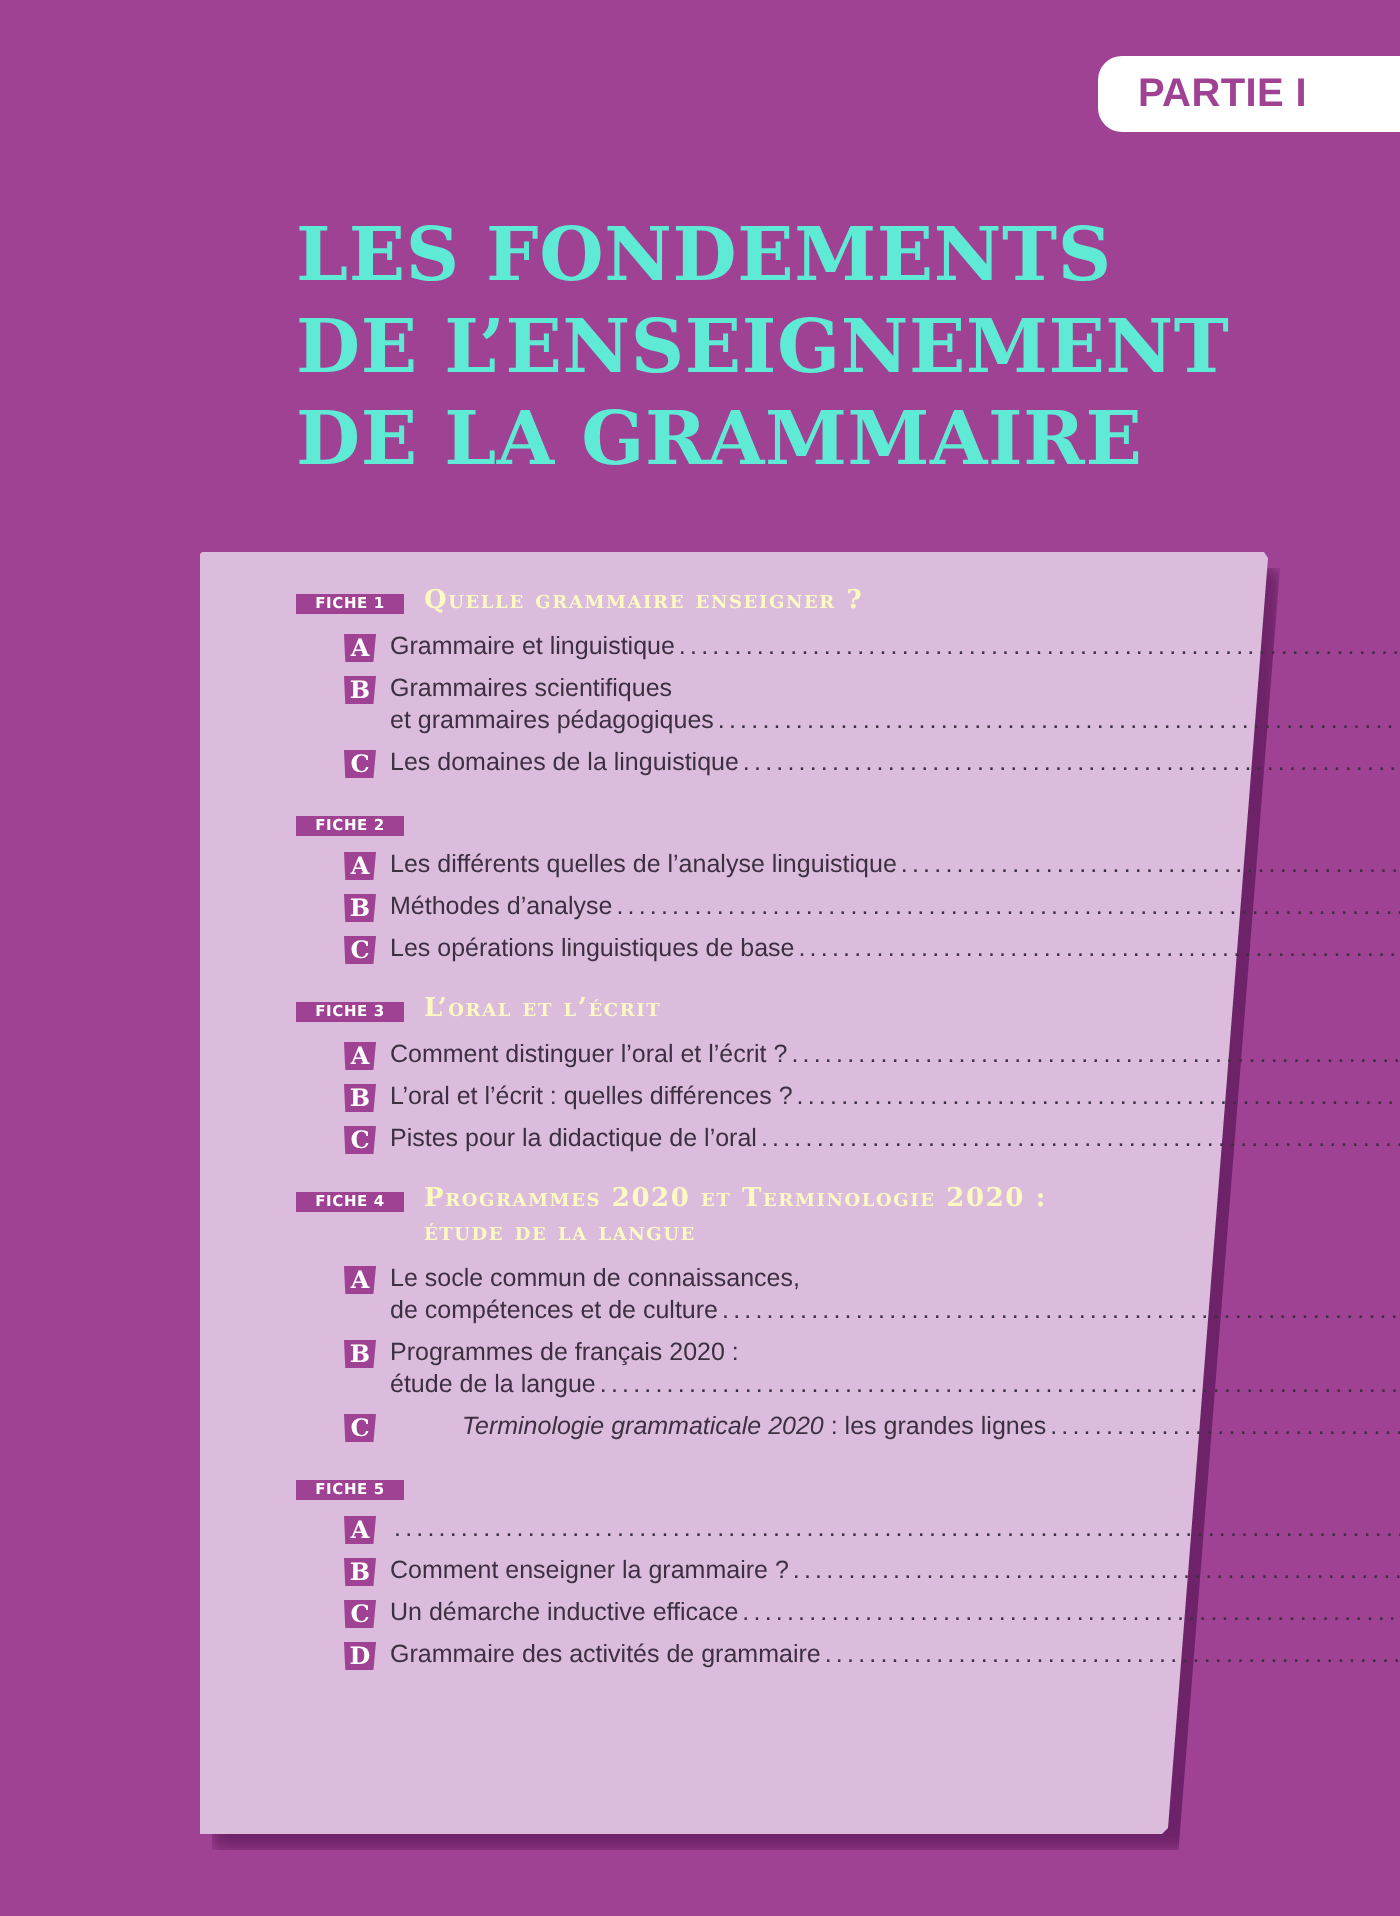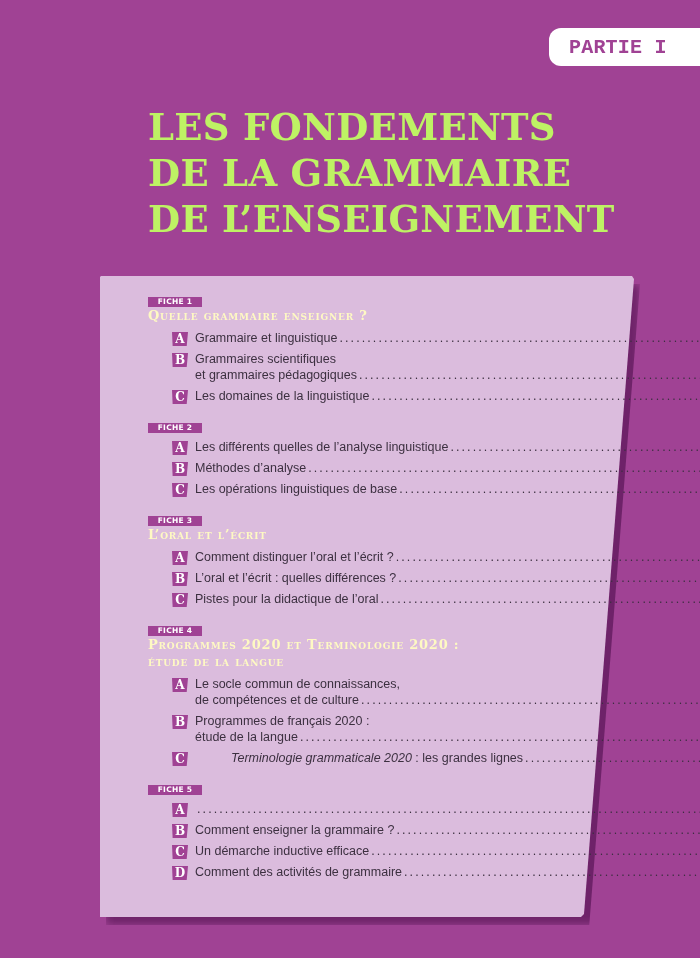--- a/index.html
+++ b/index.html
@@ -12,29 +12,29 @@
   .partie-tab {
     position: absolute; left: 549px; top: 28px;
     width: 160px; height: 38px;
     background: #ffffff;
     border-radius: 12px 0 0 12px;
     box-sizing: border-box;
     padding-left: 20px;
     display: flex; align-items: center;
   }
   .partie-tab span {
-    font-family: Liberation Mono, monospace;
+    font-family: Liberation Sans, sans-serif;
     font-weight: bold; font-size: 20px;
     color: #a04294; letter-spacing: 0.2px;
   }
   .title {
     position: absolute; left: 148px; top: 104px;
     margin: 0;
     font-family: "DejaVu Serif", serif;
-    font-weight: bold; color: #bef264;
+    font-weight: bold; color: #5eead4;
     font-size: 37px; line-height: 46px;
     letter-spacing: 0.3px;
   }
   .title div { white-space: nowrap; }
 
   .card-shadow {
     position: absolute; left: 100px; top: 276px;
     width: 534px; height: 641px;
     clip-path: polygon(0 0, 100% 0, 90.5% 100%, 0 100%);
     background: rgba(70, 10, 70, 0.55);
@@ -49,21 +49,20 @@
   }
 
   .toc {
     position: absolute; left: 148px; top: 292px;
     width: 410px;
   }
   .fiche { margin-bottom: 14px; }
   .fiche-head {
     display: flex; align-items: flex-start;
     margin-bottom: 6px;
-    flex-direction: column;
   }
   .fiche-label {
     flex: 0 0 auto;
     background: #a04294; color: #fff;
     font-family: "DejaVu Sans", sans-serif;
     font-weight: bold; font-size: 7.5px;
     letter-spacing: 0.3px;
     width: 54px; height: 10px; line-height: 10px;
     text-align: center;
     margin-top: 5px;
@@ -111,22 +110,22 @@
 </style>
 </head>
 <body>
 
 <div class="partie-tab">
   <span>PARTIE I</span>
 </div>
 
 <h1 class="title">
   <div>LES FONDEMENTS</div>
+  <div>DE L’ENSEIGNEMENT</div>
   <div>DE LA GRAMMAIRE</div>
-  <div>DE L’ENSEIGNEMENT</div>
 </h1>
 
 <div class="card-shadow"></div>
 <div class="card"></div>
 
 <div class="toc">
 
   <div class="fiche">
     <div class="fiche-head">
       <div class="fiche-label">FICHE 1</div>
@@ -301,20 +300,20 @@
         <div class="line">
             <span class="t">Un démarche inductive efficace</span>
             <span class="dots"></span>
           </div>
       </div>
     </div>
     <div class="entry">
       <div class="badge">D</div>
       <div class="entry-text">
         <div class="line">
-            <span class="t">Comment des activités de grammaire</span>
+            <span class="t">Grammaire des activités de grammaire</span>
             <span class="dots"></span>
           </div>
       </div>
     </div>
   </div>
 
 </div>
 
 </body></html>

